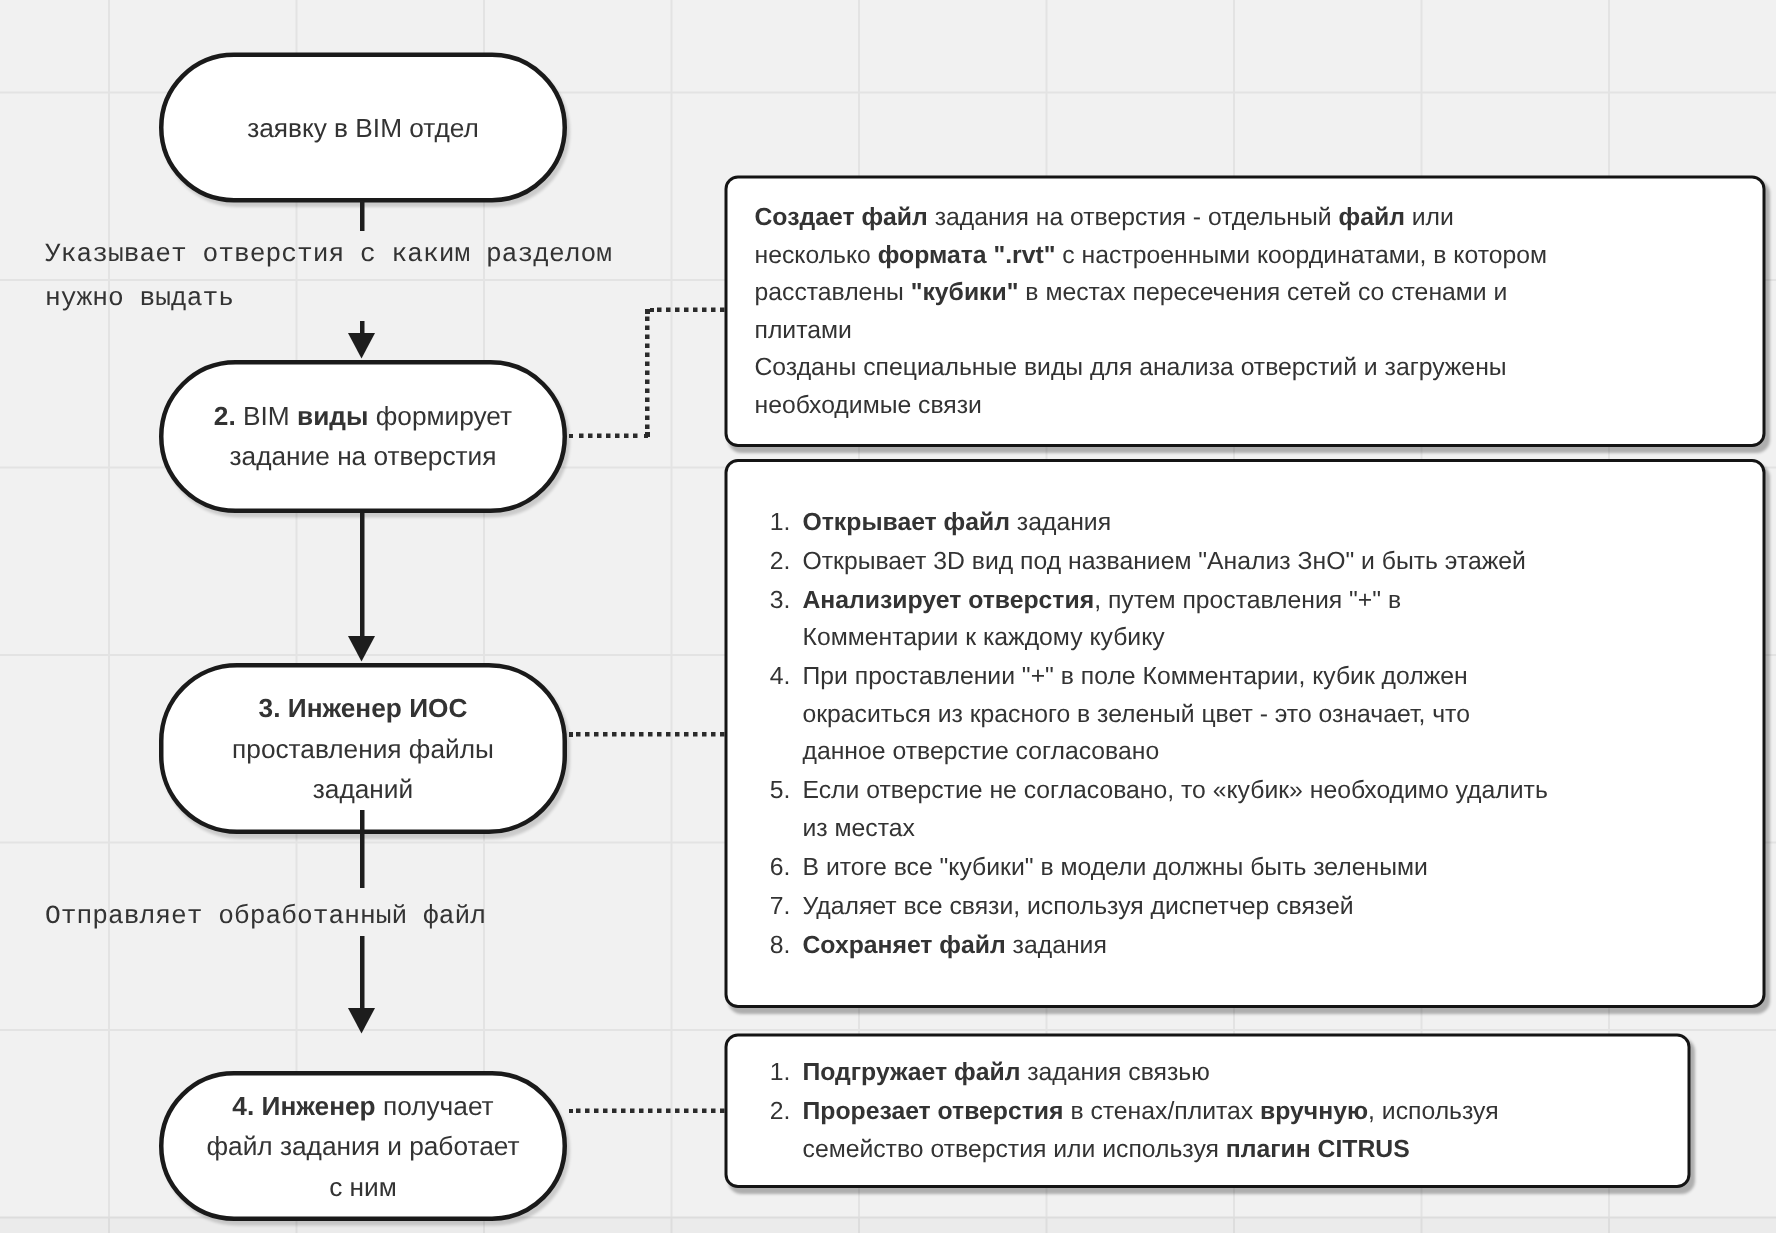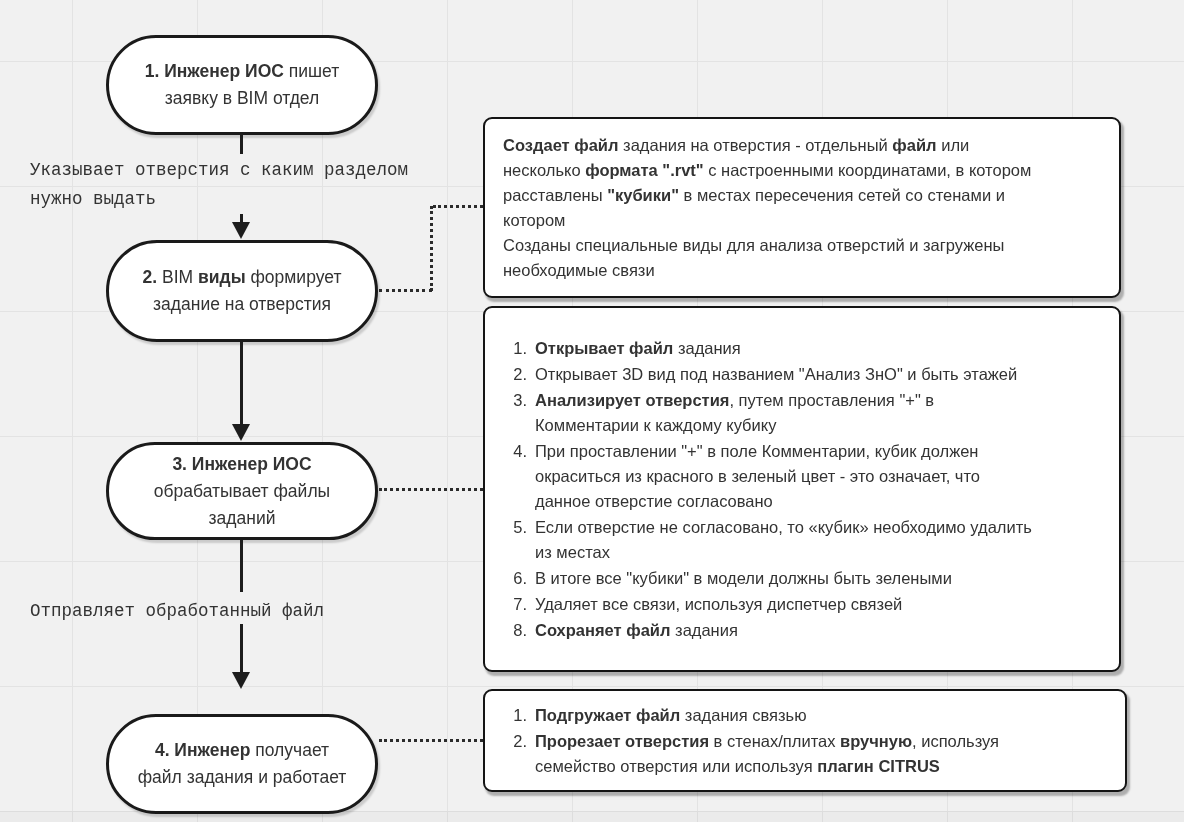--- a/index.html
+++ b/index.html
@@ -17,37 +17,37 @@
   
   .node{
     position:absolute;left:106px;width:272px;box-sizing:border-box;
     background:#ffffff;border:3px solid #1a1a1a;border-radius:52px;
     display:flex;align-items:center;justify-content:center;text-align:center;
     font-size:17.5px;line-height:27px;
     box-shadow:2px 3px 2px rgba(0,0,0,0.16);
   }
   .n1{top:35px;height:100px}
   .n2{top:240px;height:102px}
-  .n3{top:442px;height:98px}
+  .n3{top:442px;height:114px}
   .n4{top:714px;height:100px}
   
   .aline{position:absolute;left:240px;width:3px;background:#1d1d1d;}
   .ahead{position:absolute;left:232px;width:0;height:0;
          border-left:9px solid transparent;border-right:9px solid transparent;
          border-top:17px solid #1d1d1d;}
   
   .elabel{position:absolute;left:30px;width:424px;text-align:left;
           font-size:17.5px;line-height:29px;color:#333;font-family:Liberation Mono, monospace;}
   .l1{top:156px}.l2{top:597px}
   
   .dot-h{position:absolute;border-top:3px dotted #2b2b2b;}
   .dot-v{position:absolute;border-left:3px dotted #2b2b2b;}
   
   .box{
-    position:absolute;left:483px;width:638px;box-sizing:border-box;
+    position:absolute;left:483px;width:694px;box-sizing:border-box;
     background:#ffffff;border:2.5px solid #141414;border-radius:9px;
     box-shadow:2.5px 3.5px 2px rgba(0,0,0,0.28);
     display:flex;flex-direction:column;justify-content:center;
     font-size:16.5px;line-height:25px;
   }
   .b1{top:117px;height:181px;padding:0 18px;}
   .b2{top:306px;height:366px;padding:0 18px 0 16px;}
   .b3{top:689px;height:103px;width:644px;padding:0 18px 0 16px;}
   .rline{white-space:nowrap;}
   .litem{display:flex;margin:1px 0;}
@@ -55,41 +55,41 @@
   .lbody{flex:1 1 auto;min-width:0;}
   b{font-weight:bold;}
 </style>
 </head>
 <body>
 
 <div class="canvas">
 
   <div class="node n1">
     <div>
-        <div class="rline"><b>1. Инженер ИОС</b><span> пишет</span></div>
         <div class="rline"><span>заявку в BIM отдел</span></div>
       </div>
   </div>
   <div class="node n2">
     <div>
         <div class="rline"><b>2. </b><span>BIM </span><b>виды</b><span> формирует</span></div>
         <div class="rline"><span>задание на отверстия</span></div>
       </div>
   </div>
   <div class="node n3">
     <div>
         <div class="rline"><b>3. Инженер ИОС</b></div>
-        <div class="rline"><span>обрабатывает файлы</span></div>
+        <div class="rline"><span>проставления файлы</span></div>
         <div class="rline"><span>заданий</span></div>
       </div>
   </div>
   <div class="node n4">
     <div>
         <div class="rline"><b>4.  Инженер</b><span> получает</span></div>
         <div class="rline"><span>файл задания и работает</span></div>
+        <div class="rline"><span>с ним</span></div>
       </div>
   </div>
 
   <div class="aline" style="top:134px;height:20px"></div>
   <div class="aline" style="top:214px;height:8px"></div>
   <div class="ahead" style="top:222px"></div>
 
   <div class="aline" style="top:342px;height:82px"></div>
   <div class="ahead" style="top:424px"></div>
 
@@ -109,21 +109,21 @@
   <div class="dot-v" style="left:430px;top:206px;height:85px"></div>
   <div class="dot-h" style="top:205px;left:433px;width:50px"></div>
   <div class="dot-h" style="top:488px;left:379px;width:104px"></div>
   <div class="dot-h" style="top:739px;left:379px;width:104px"></div>
 
   <div class="box b1">
     <div>
         <div class="rline"><b>Создает файл</b><span> задания на отверстия - отдельный </span><b>файл</b><span> или</span></div>
         <div class="rline"><span>несколько </span><b>формата ".rvt"</b><span> с настроенными координатами, в котором</span></div>
         <div class="rline"><span>расставлены </span><b>"кубики"</b><span> в местах пересечения сетей со стенами и</span></div>
-        <div class="rline"><span>котором</span></div>
+        <div class="rline"><span>плитами</span></div>
         <div class="rline"><span>Созданы специальные виды для анализа отверстий и загружены</span></div>
         <div class="rline"><span>необходимые связи</span></div>
       </div>
   </div>
   <div class="box b2">
     <div>
         <div class="litem">
           <div class="lnum">1.</div>
           <div class="lbody">
             <div class="rline"><b>Открывает файл</b><span> задания</span></div>

